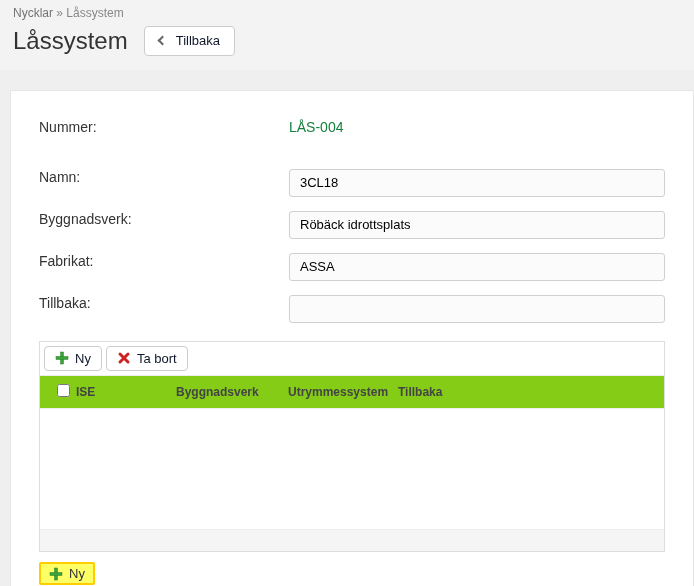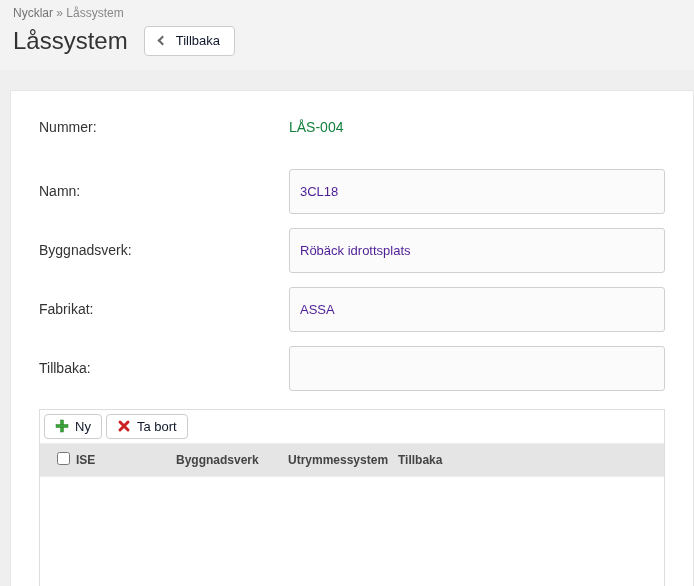--- a/index.html
+++ b/index.html
@@ -59,39 +59,39 @@
     }
     .card {
       background: #fff;
       border: 1px solid #e6e6e6;
       border-bottom: none;
       padding: 28px;
       min-height: 490px;
     }
     .form-row {
       display: flex;
-      align-items: center;
+      align-items: flex-start;
       margin-bottom: 14px;
     }
     .form-row.first { margin-bottom: 34px; }
     .lbl {
       width: 250px;
       font-size: 14px;
       color: #333;
     }
     .static-val {
       font-size: 14px;
       color: #15803d;
     }
     .txt-input {
       flex: 1;
-      height: 45px;
+      height: 28px;
       padding: 4px 10px;
       font-size: 13px;
-      color: #4c1d95;
+      color: #000000;
       background: #fbfbfb;
       border: 1px solid #d0d0d0;
       border-radius: 3px;
     }
     .grid-section {
       margin-top: 18px;
       border: 1px solid #ddd;
     }
     .toolbar {
       padding: 4px;
@@ -102,21 +102,21 @@
     .toolbar .btn { padding: 4px 10px; }
     .icon-plus svg, .icon-x svg { display: block; }
     .grid-header {
       display: flex;
       align-items: center;
       padding: 8px 10px;
       border-bottom: 1px solid #eee;
       font-size: 12px;
       font-weight: 600;
       color: #444;
-      background: #e5e5e5;
+      background: #84cc16;
     }
     .col-check { width: 26px; text-align:center;}
     .col-ise { width: 100px; }
     .col-bygg { width: 112px; }
     .col-utry { width: 110px; }
     .col-utry2 { flex: 1; }
     .grid-body {
       height: 120px;
       background: #fff;
     }

